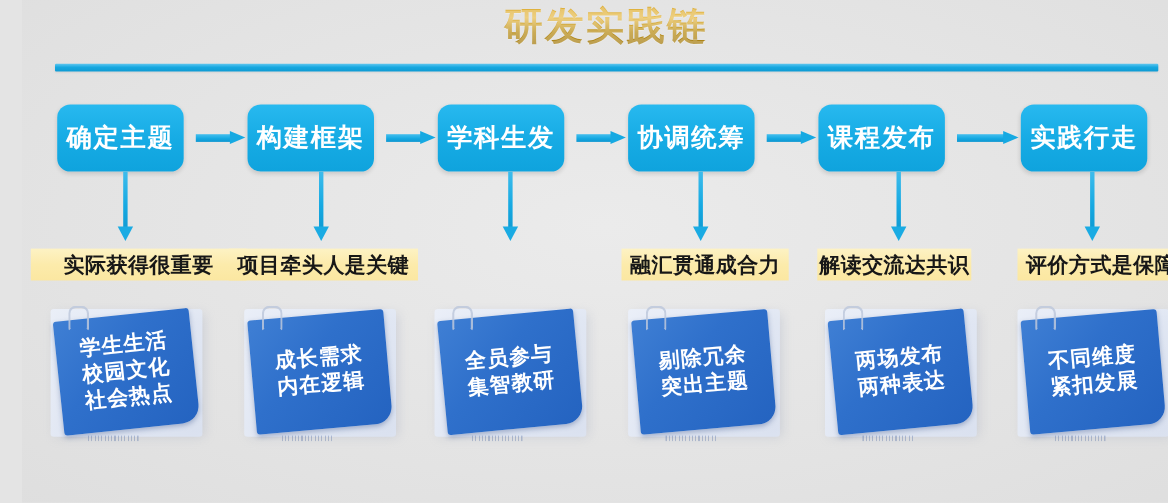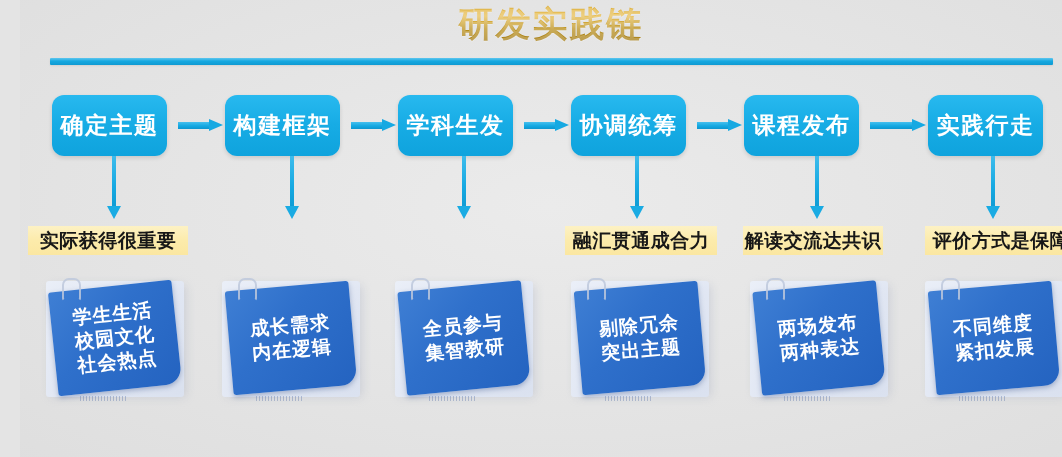--- a/index.html
+++ b/index.html
@@ -285,21 +285,22 @@
     </div>
   <div class="v-arrow" style="left:790px;">
       <div class="shaft"></div>
       <div class="head"></div>
     </div>
   <div class="v-arrow" style="left:966px;">
       <div class="shaft"></div>
       <div class="head"></div>
     </div>
 
-  <div class="caption" style="left:8px;   width:160px;">实际获得很重要</div>
+  <div class="caption" style="left:8px;   width:196px;">实际获得很重要</div>
+  <div class="caption" style="left:188px; width:172px;">项目牵头人是关键</div>
   <div class="caption" style="left:545px; width:152px;">融汇贯通成合力</div>
   <div class="caption" style="left:723px; width:140px;">解读交流达共识</div>
   <div class="caption" style="left:905px; width:152px;">评价方式是保障</div>
 
   <div class="note-wrap" style="left:26px;">
     <div class="note-shadow"></div>
     <div class="note-paper"></div>
     <div class="note-card tilt-a">
       <span class="line">学生生活</span>
       <span class="line">校园文化</span>

